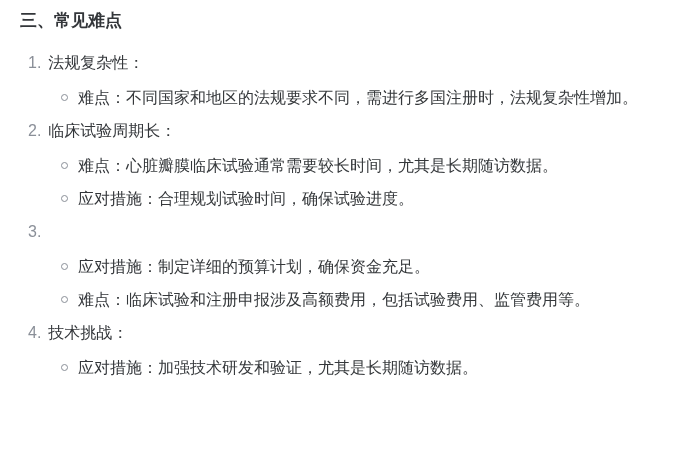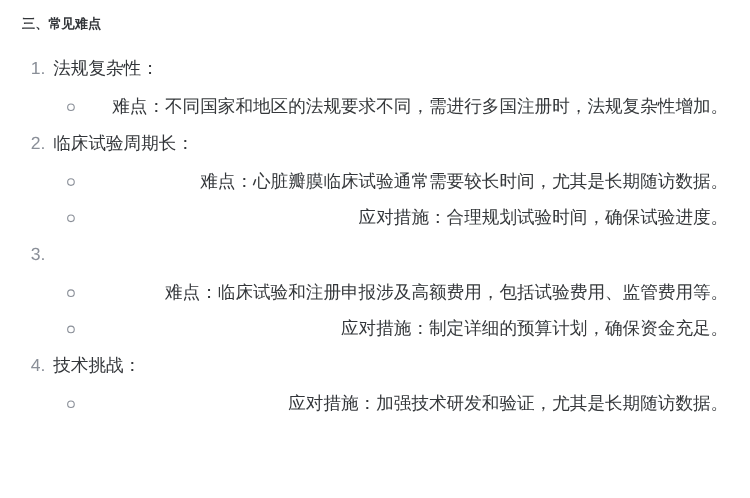--- a/index.html
+++ b/index.html
@@ -13,21 +13,21 @@
     overflow: hidden;
     font-family: "Liberation Sans", "DejaVu Sans", sans-serif;
     color: #35383b;
     font-size: 16px;
   }
   .doc {
     padding: 8px 20px 0 20px;
     box-sizing: border-box;
   }
   h3.doc-heading {
-    font-size: 12px;
+    font-size: 17px;
     font-weight: 700;
     color: #33363a;
     line-height: 22px;
     margin: 2px 0 18px 0;
   }
   ol.sections {
     list-style: none;
     margin: 0;
     padding: 0;
   }
@@ -53,21 +53,20 @@
   ul.subitems {
     list-style: none;
     margin: 10px 0 8px 0;
     padding: 0;
   }
   li.subitem {
     display: flex;
     align-items: flex-start;
     line-height: 25px;
     margin: 4px 0 8px 0;
-    text-align: right;
   }
   .bullet {
     box-sizing: border-box;
     width: 7px;
     height: 7px;
     border: 1.5px solid #8a8f98;
     border-radius: 50%;
     margin: 9px 10px 0 41px;
     flex: none;
   }
@@ -116,25 +115,25 @@
       </ul>
     </li>
 
     <li class="section">
       <div class="sec-title">
         <span class="num">3.</span>
       </div>
       <ul class="subitems">
         <li class="subitem">
           <span class="bullet"></span>
-          <span class="subtext"><b>难点</b><span class="colon">：</span><span>临床试验和注册申报涉及高额费用，包括试验费用、监管费用等。</span></span>
+          <span class="subtext"><b>应对措施</b><span class="colon">：</span><span>制定详细的预算计划，确保资金充足。</span></span>
         </li>
         <li class="subitem">
           <span class="bullet"></span>
-          <span class="subtext"><b>应对措施</b><span class="colon">：</span><span>制定详细的预算计划，确保资金充足。</span></span>
+          <span class="subtext"><b>难点</b><span class="colon">：</span><span>临床试验和注册申报涉及高额费用，包括试验费用、监管费用等。</span></span>
         </li>
       </ul>
     </li>
 
     <li class="section">
       <div class="sec-title">
         <span class="num">4.</span>
         <span><b>技术挑战</b><span class="colon">：</span></span>
       </div>
       <ul class="subitems">

